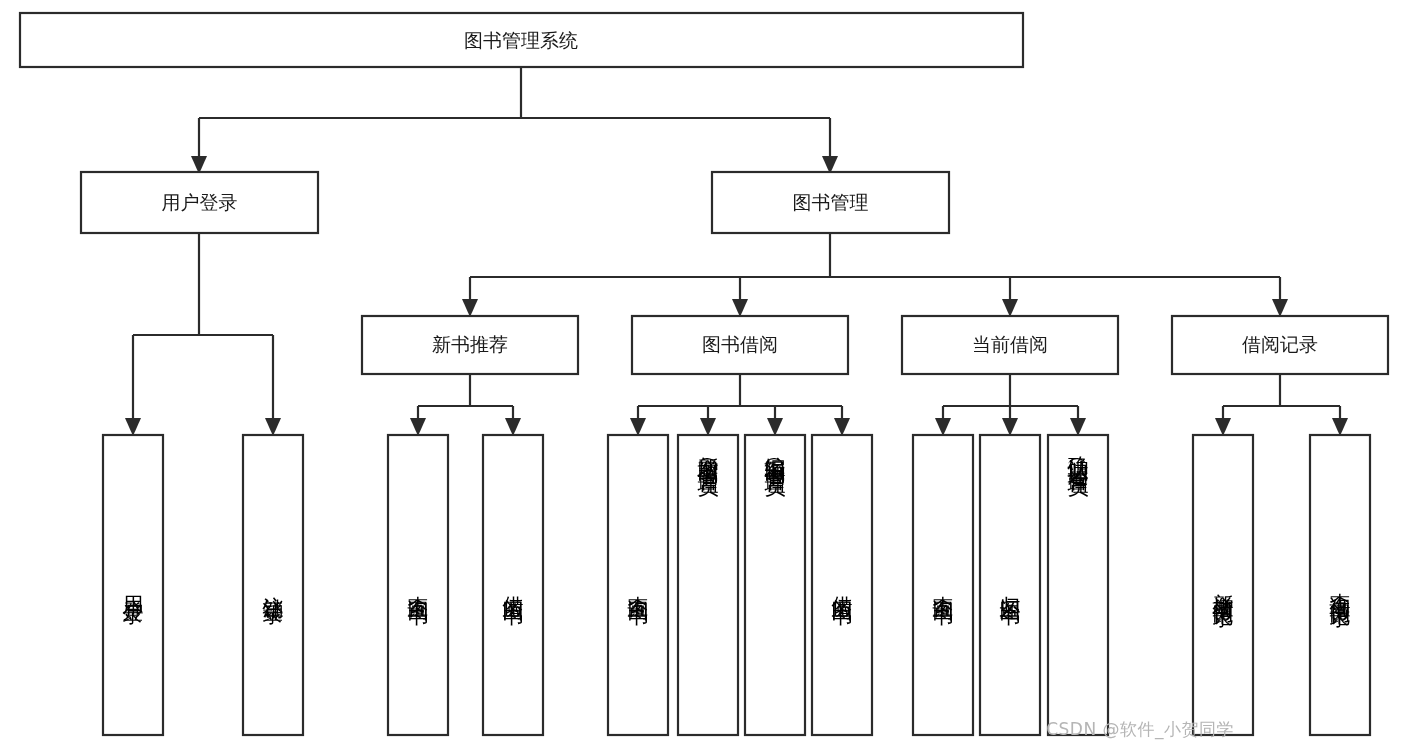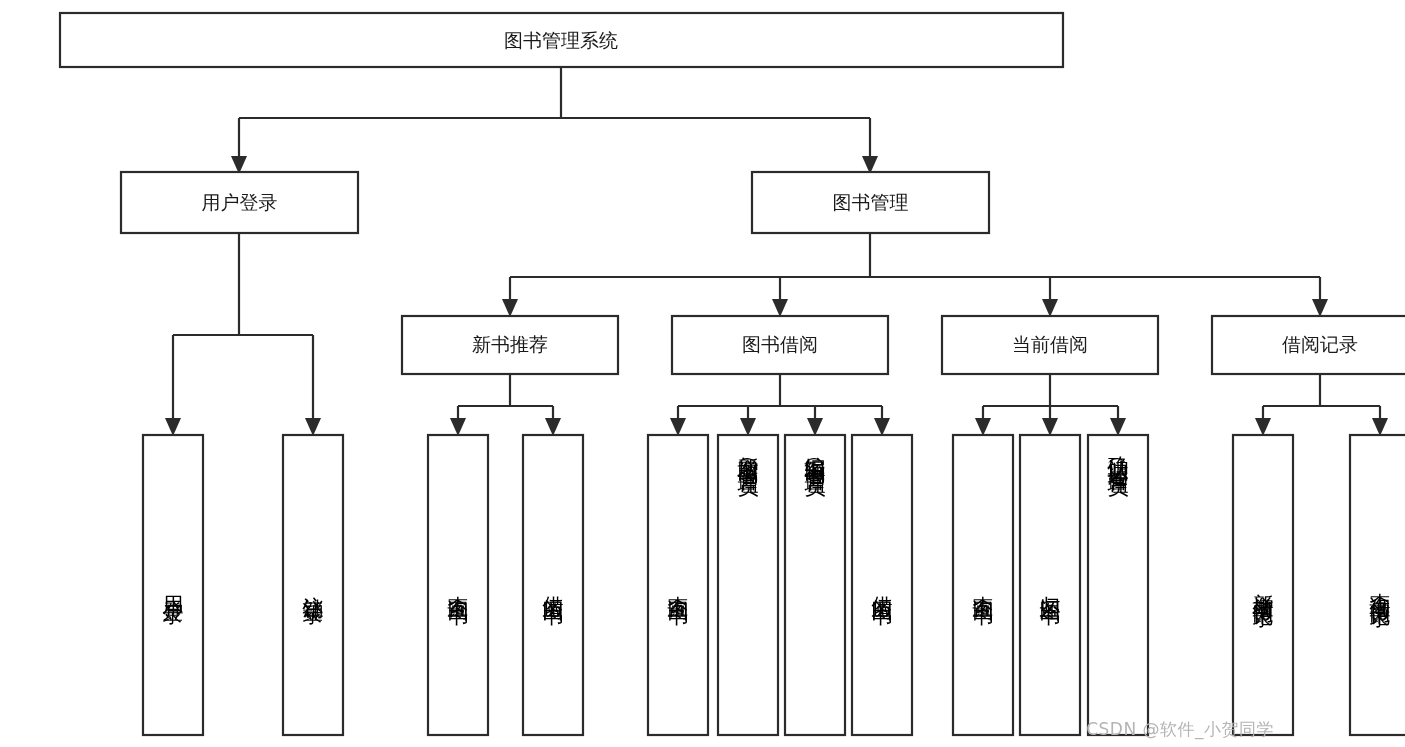--- a/index.html
+++ b/index.html
@@ -11,21 +11,20 @@
   body {
     width: 1405px;
     height: 747px;
     font-family: "DejaVu Sans", "Liberation Sans", sans-serif;
     overflow: hidden;
   }
   #diagram-root {
     position: relative;
     width: 1242px;
     height: 747px;
-    margin-left: 40px;
   }
   svg.tree {
     display: block;
     width: 1405px;
     height: 747px;
   }
   .node-box {
     fill: #ffffff;
     stroke: #2b2b2b;
     stroke-width: 2.2;

